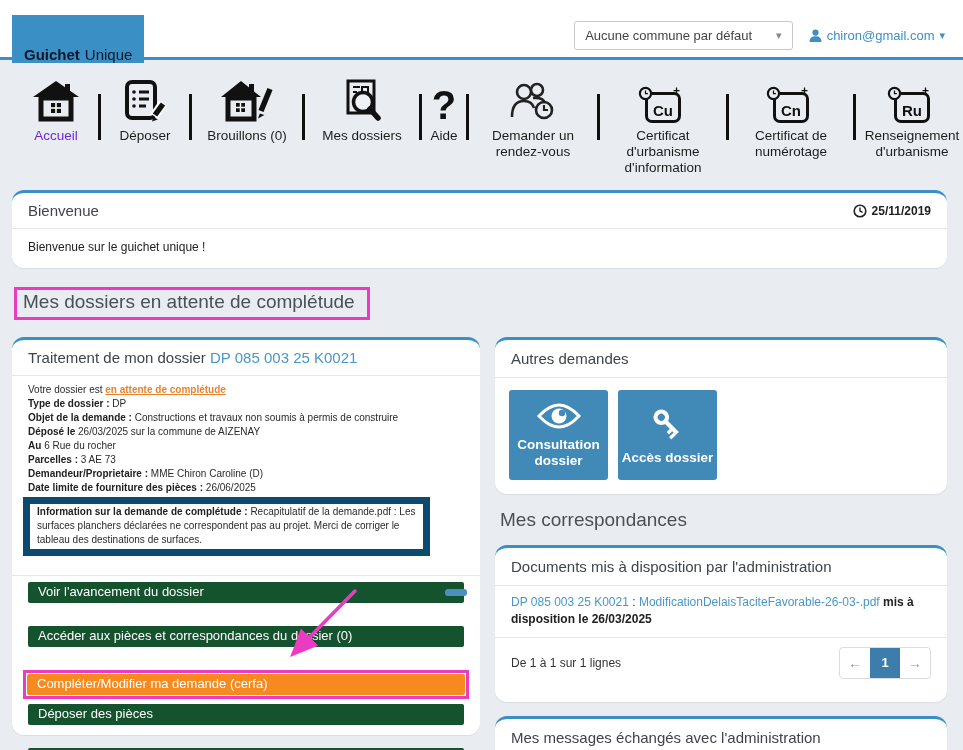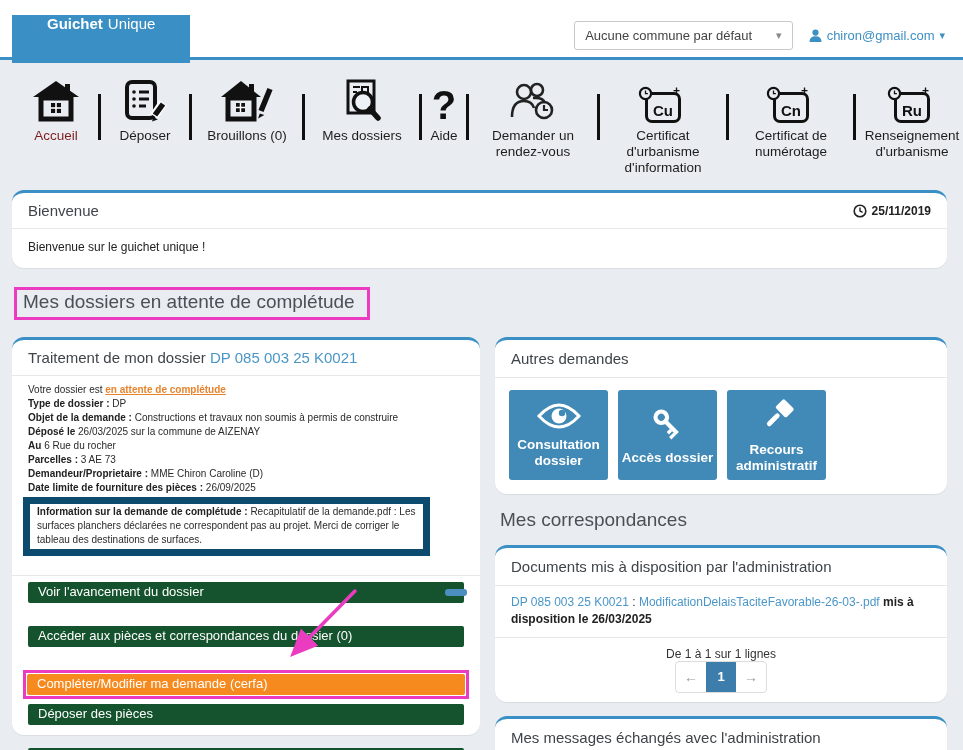--- a/index.html
+++ b/index.html
@@ -9,37 +9,37 @@
     background:#e9edf2;
     font-family:"Liberation Sans", sans-serif;
     color:#2a2a2a;
   }
   .page { position:relative; width:963px; height:750px; }
 
   
   .topbar { position:absolute; top:0; left:0; width:963px; height:60px;
             background:#fff; border-bottom:3px solid #3a8fc4; z-index:2; }
   .brand-tab { position:absolute; left:12px; top:15px; height:48px;
-               background:#3a8fc4; color:#ffffff; font-size:15px;
-               padding:0 35px; display:flex; align-items:flex-start; }
+               background:#3a8fc4; color:#0f172a; font-size:15px;
+               padding:0 12px; display:flex; align-items:flex-end; }
   .brand-tab b { margin-right:5px; }
   .header-right { position:absolute; right:18px; top:21px; display:flex; align-items:center; gap:16px; }
   .commune-select { border:1px solid #c9c9c9; border-radius:3px; background:#fff; height:29px;
                     display:flex; align-items:center; gap:24px; padding:0 10px;
                     font-size:13px; color:#444; cursor:pointer; }
   .caret { font-size:11px; color:#888; }
   .user-link { display:flex; align-items:center; gap:5px; color:#3d8fc4; font-size:13px; cursor:pointer; }
   .user-link .caret { color:#3d8fc4; }
 
   
   .nav { position:absolute; top:70px; left:14px; display:flex; align-items:flex-start; z-index:1; }
   .nav-item { display:flex; flex-direction:column; align-items:center; cursor:pointer; }
   .nav-icon { height:58px; display:flex; align-items:flex-end; justify-content:center; padding-bottom:5px; }
   .nav-label { font-size:13.5px; color:#1d1d1d; line-height:1.18; text-align:center; }
-  .nav-label.active { color:#7f1d1d; }
+  .nav-label.active { color:#6d28d9; }
   .nav-sep { width:3px; height:46px; background:#101010; margin-top:24px; }
 
   .cert-badge { position:relative; width:36px; height:31px; border:3px solid #111;
                 border-radius:7px; display:flex; align-items:flex-end; justify-content:center; }
   .cert-letters { font-size:15px; font-weight:700; color:#111; line-height:1; padding-bottom:2px; }
   .badge-clock { position:absolute; top:-9px; left:-10px; }
   .badge-plus { position:absolute; top:-11px; right:-2px; font-size:12px; font-weight:700; color:#111; }
 
   
   .card { position:absolute; background:#fff; border-radius:12px; border-top:3px solid #3a8fc4;
@@ -85,21 +85,21 @@
   .tiles { display:flex; gap:10px; padding:12px 14px; }
   .tile { width:99px; height:90px; background:#4189b6; border-radius:3px; color:#fff;
           display:flex; flex-direction:column; align-items:center; justify-content:center;
           gap:7px; font-size:13.5px; font-weight:700; text-align:center; line-height:1.12; cursor:pointer; }
 
   
   .docs { left:495px; top:545px; width:452px; height:157px; }
   .doc-line { padding:8px 16px; font-size:12px; line-height:1.45; }
   .doc-link { color:#4a96c8; text-decoration:none; cursor:pointer; }
   .doc-suffix { font-weight:700; color:#222; }
-  .docs-foot { display:flex; justify-content:space-between; align-items:center; padding:9px 16px;flex-direction:column; }
+  .docs-foot { display:flex; justify-content:space-between; align-items:center; padding:9px 16px; }
   .foot-text { font-size:12px; color:#333; }
   .pager { display:flex; border:1px solid #ddd; border-radius:4px; overflow:hidden; background:#fff; }
   .pager-cell { width:30px; height:30px; display:flex; align-items:center; justify-content:center;
                 font-size:14px; color:#999; cursor:pointer; }
   .pager-cell.current { background:#3d7dab; color:#fff; font-weight:700; font-size:13px; }
 
   
   .messages { left:495px; top:716px; width:452px; height:60px; }
   .messages .card-h { font-size:15px; }
 </style>
@@ -292,21 +292,21 @@
       <div>
         <span>Votre dossier est</span>
         <a class="status-link">en attente de complétude</a>
       </div>
       <div><b>Type de dossier :</b> <span>DP</span></div>
       <div><b>Objet de la demande :</b> <span>Constructions et travaux non soumis à permis de construire</span></div>
       <div><b>Déposé le</b> <span>26/03/2025 sur la commune de AIZENAY</span></div>
       <div><b>Au</b> <span>6 Rue du rocher</span></div>
       <div><b>Parcelles :</b> <span>3 AE 73</span></div>
       <div><b>Demandeur/Proprietaire :</b> <span>MME Chiron Caroline (D)</span></div>
-      <div><b>Date limite de fourniture des pièces :</b> <span>26/09/2025</span></div>
+      <div><b>Date limite de fourniture des pièces :</b> <span>26/06/2025</span></div>
       <div class="info-frame">
         <b>Information sur la demande de complétude :</b>
         <span>Recapitulatif de la demande.pdf : Les surfaces planchers déclarées ne correspondent pas au projet. Merci de corriger le tableau des destinations de surfaces.</span>
       </div>
     </div>
     <div class="collapse-dash"></div>
     <div class="divider mid-divider"></div>
     <div class="actions">
       <button class="action-btn">Voir l'avancement du dossier</button>
       <button class="action-btn">Accéder aux pièces et correspondances du dossier (0)</button>
@@ -343,29 +343,20 @@
         <svg width="40" height="38" viewBox="0 0 40 40">
           <g transform="rotate(45 20 20)" fill="#fff">
             <circle cx="10" cy="20" r="6" fill="none" stroke="#fff" stroke-width="4.5"></circle>
             <rect x="16" y="17.8" width="18" height="4.5"></rect>
             <rect x="25" y="22" width="3.5" height="5"></rect>
             <rect x="30.5" y="22" width="3.5" height="7"></rect>
           </g>
         </svg>
         <span>Accès dossier</span>
       </div>
-      <div class="tile">
-        <svg width="40" height="38" viewBox="0 0 40 40" fill="#fff">
-          <g transform="rotate(45 20 20)">
-            <rect x="12" y="2" width="16" height="13" rx="2"></rect>
-            <rect x="17.5" y="17" width="5" height="17" rx="2.5"></rect>
-          </g>
-        </svg>
-        <span>Recours administratif</span>
-      </div>
     </div>
   </div>
 
   <h1 class="right-title">Mes correspondances</h1>
 
   <div class="card docs">
     <div class="card-h">Documents mis à disposition par l'administration</div>
     <div class="divider"></div>
     <div class="doc-line">
       <a class="doc-link">DP 085 003 25 K0021</a><span> : </span><a class="doc-link">ModificationDelaisTaciteFavorable-26-03-.pdf</a><span class="doc-suffix"> mis à disposition le 26/03/2025</span>

